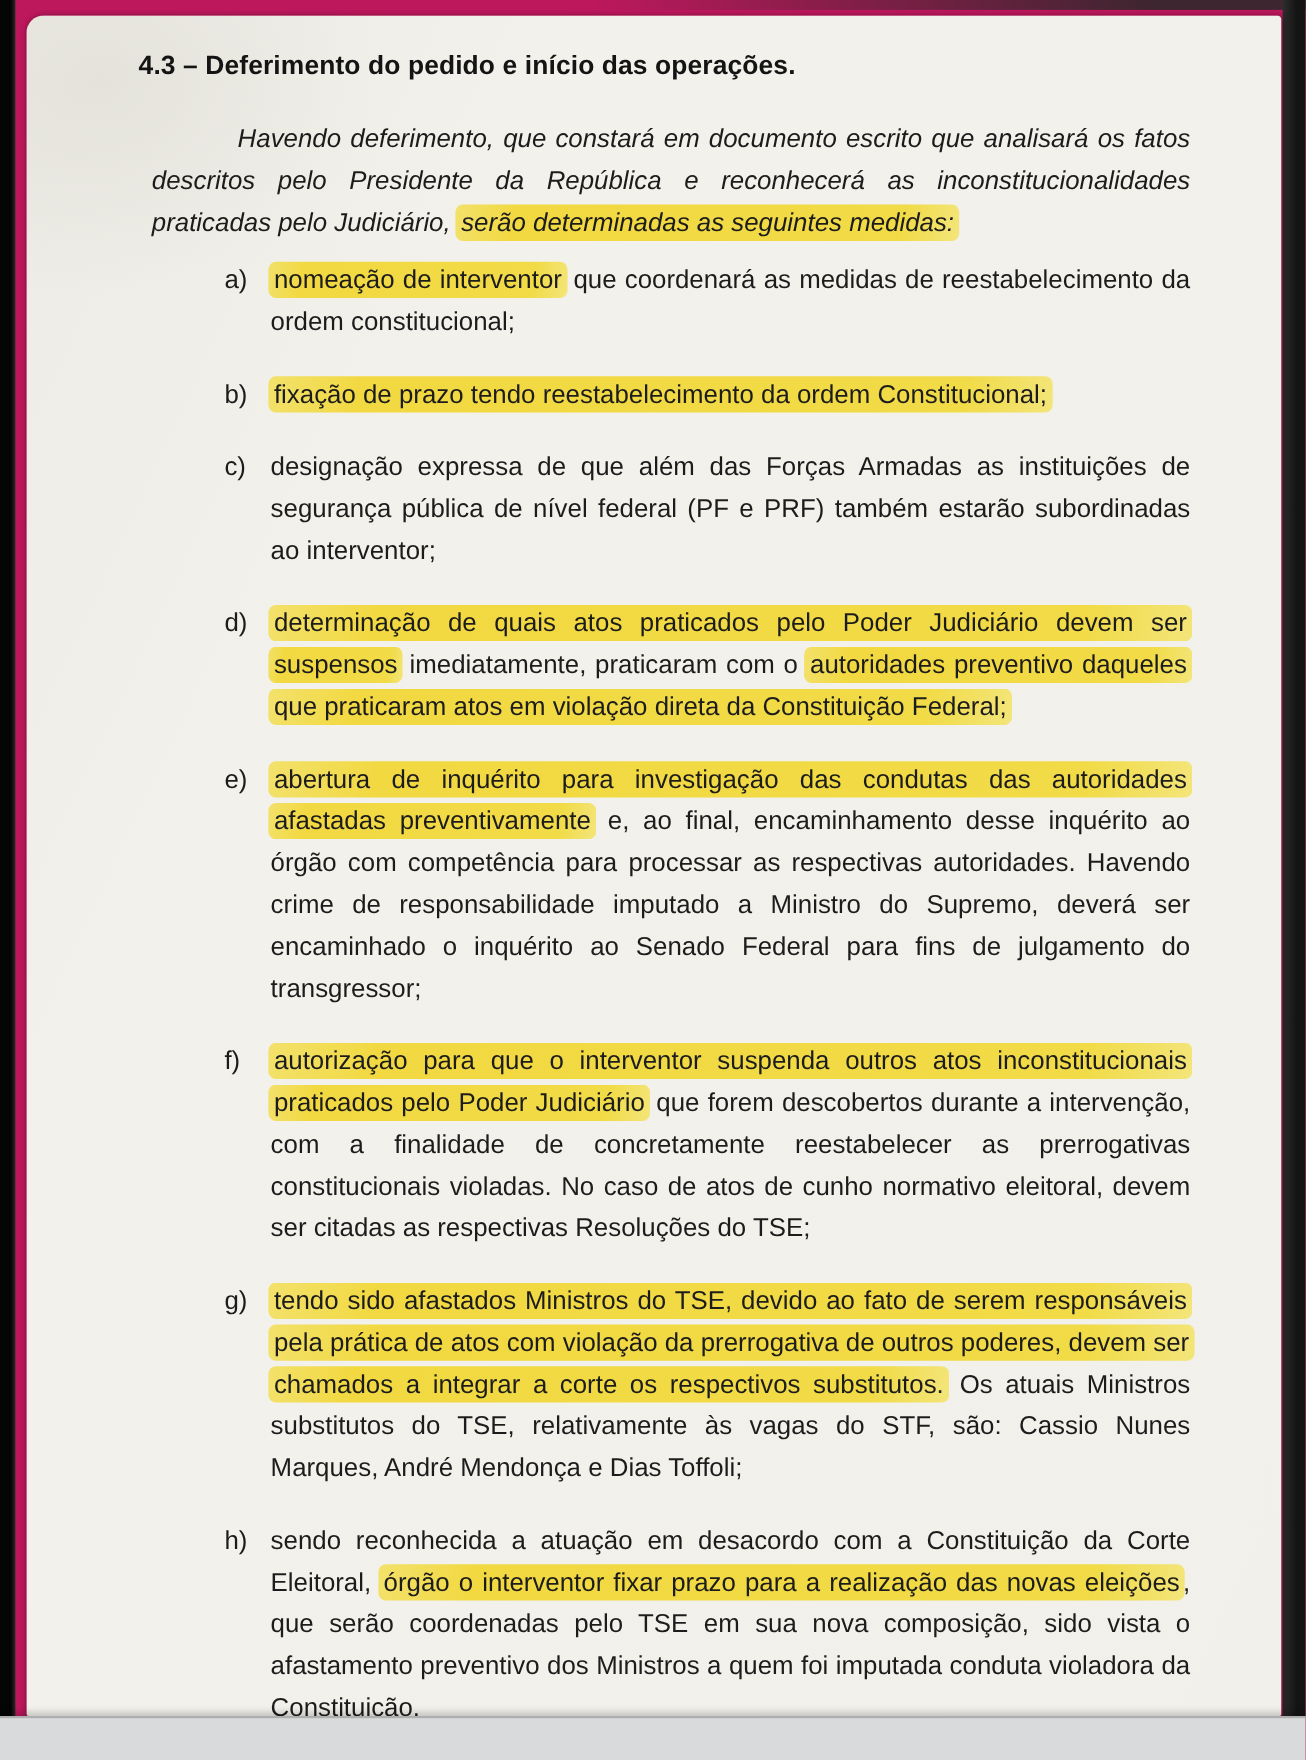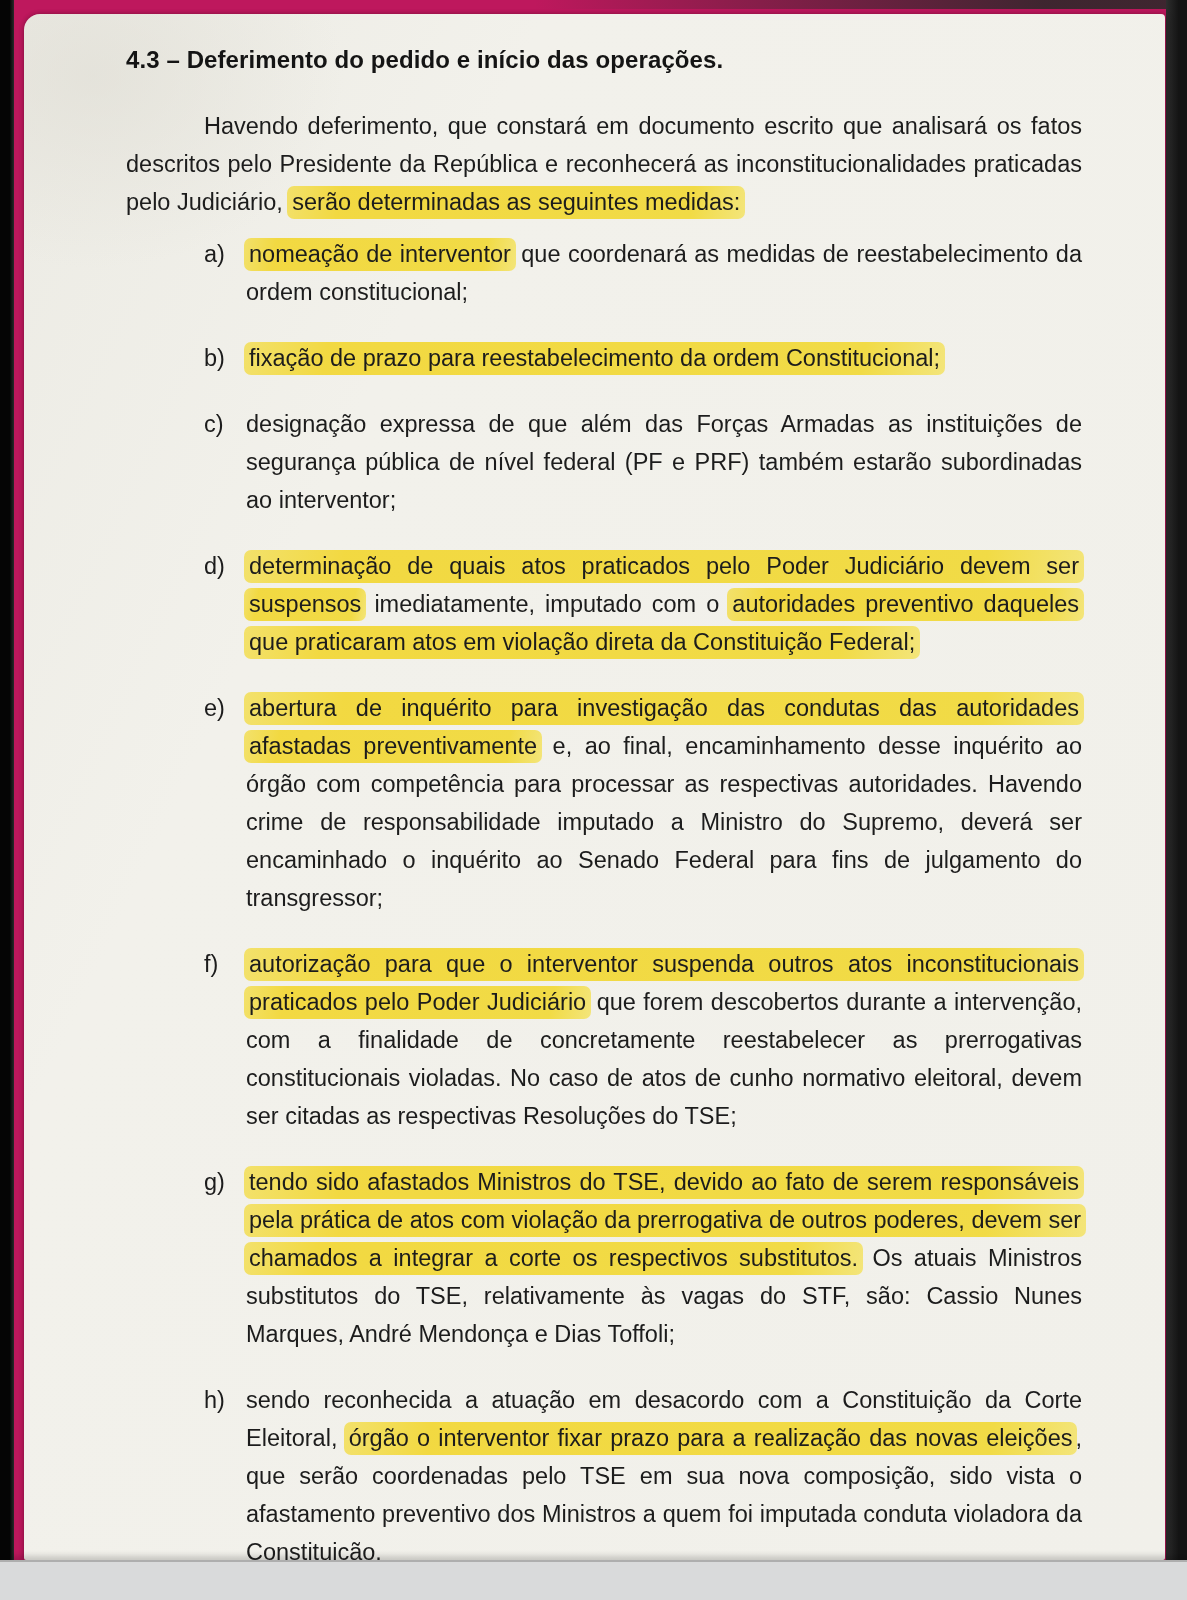--- a/index.html
+++ b/index.html
@@ -49,25 +49,26 @@
     color: #1c1c1c;
   }
   .title {
     margin: 14px 0 0 0;
     font-size: 24px;
     font-weight: bold;
     letter-spacing: 0.1px;
     color: #141414;
   }
   .intro {
-    margin: 33px 0 0 0;
+    margin: 33px 0 0 12px;
     font-size: 23.5px;
     line-height: 38px;
     text-align: justify;
     text-indent: 78px;
+    font-style: italic;
   }
   ol.measures {
     list-style: none;
     margin: 14px 0 0 0;
     padding: 0 0 0 78px;
   }
   ol.measures li {
     display: flex;
     margin-top: 28px;
   }
@@ -104,29 +105,29 @@
   <div class="paper">
     <h1 class="title">4.3 – Deferimento do pedido e início das operações.</h1>
     <p class="intro"><span>Havendo deferimento, que constará em documento escrito que analisará os fatos descritos pelo Presidente da República e reconhecerá as inconstitucionalidades praticadas pelo Judiciário, </span><span class="hl">serão determinadas as seguintes medidas:</span></p>
     <ol class="measures">
         <li>
           <span class="item-label">a)</span>
           <div class="item-body"><span class="hl">nomeação de interventor</span><span> que coordenará as medidas de reestabelecimento da ordem constitucional;</span></div>
         </li>
         <li>
           <span class="item-label">b)</span>
-          <div class="item-body"><span class="hl">fixação de prazo para reestabelecimento da ordem Constitucional;</span></div>
+          <div class="item-body"><span class="hl">fixação de prazo tendo reestabelecimento da ordem Constitucional;</span></div>
         </li>
         <li>
           <span class="item-label">c)</span>
           <div class="item-body"><span>designação expressa de que além das Forças Armadas as instituições de segurança pública de nível federal (PF e PRF) também estarão subordinadas ao interventor;</span></div>
         </li>
         <li>
           <span class="item-label">d)</span>
-          <div class="item-body"><span class="hl">determinação de quais atos praticados pelo Poder Judiciário devem ser suspensos</span><span> imediatamente, imputado com o </span><span class="hl">autoridades preventivo daqueles que praticaram atos em violação direta da Constituição Federal;</span></div>
+          <div class="item-body"><span class="hl">determinação de quais atos praticados pelo Poder Judiciário devem ser suspensos</span><span> imediatamente, praticaram com o </span><span class="hl">autoridades preventivo daqueles que praticaram atos em violação direta da Constituição Federal;</span></div>
         </li>
         <li>
           <span class="item-label">e)</span>
           <div class="item-body"><span class="hl">abertura de inquérito para investigação das condutas das autoridades afastadas preventivamente</span><span> e, ao final, encaminhamento desse inquérito ao órgão com competência para processar as respectivas autoridades. Havendo crime de responsabilidade imputado a Ministro do Supremo, deverá ser encaminhado o inquérito ao Senado Federal para fins de julgamento do transgressor;</span></div>
         </li>
         <li>
           <span class="item-label">f)</span>
           <div class="item-body"><span class="hl">autorização para que o interventor suspenda outros atos inconstitucionais praticados pelo Poder Judiciário</span><span> que forem descobertos durante a intervenção, com a finalidade de concretamente reestabelecer as prerrogativas constitucionais violadas. No caso de atos de cunho normativo eleitoral, devem ser citadas as respectivas Resoluções do TSE;</span></div>
         </li>
         <li>

